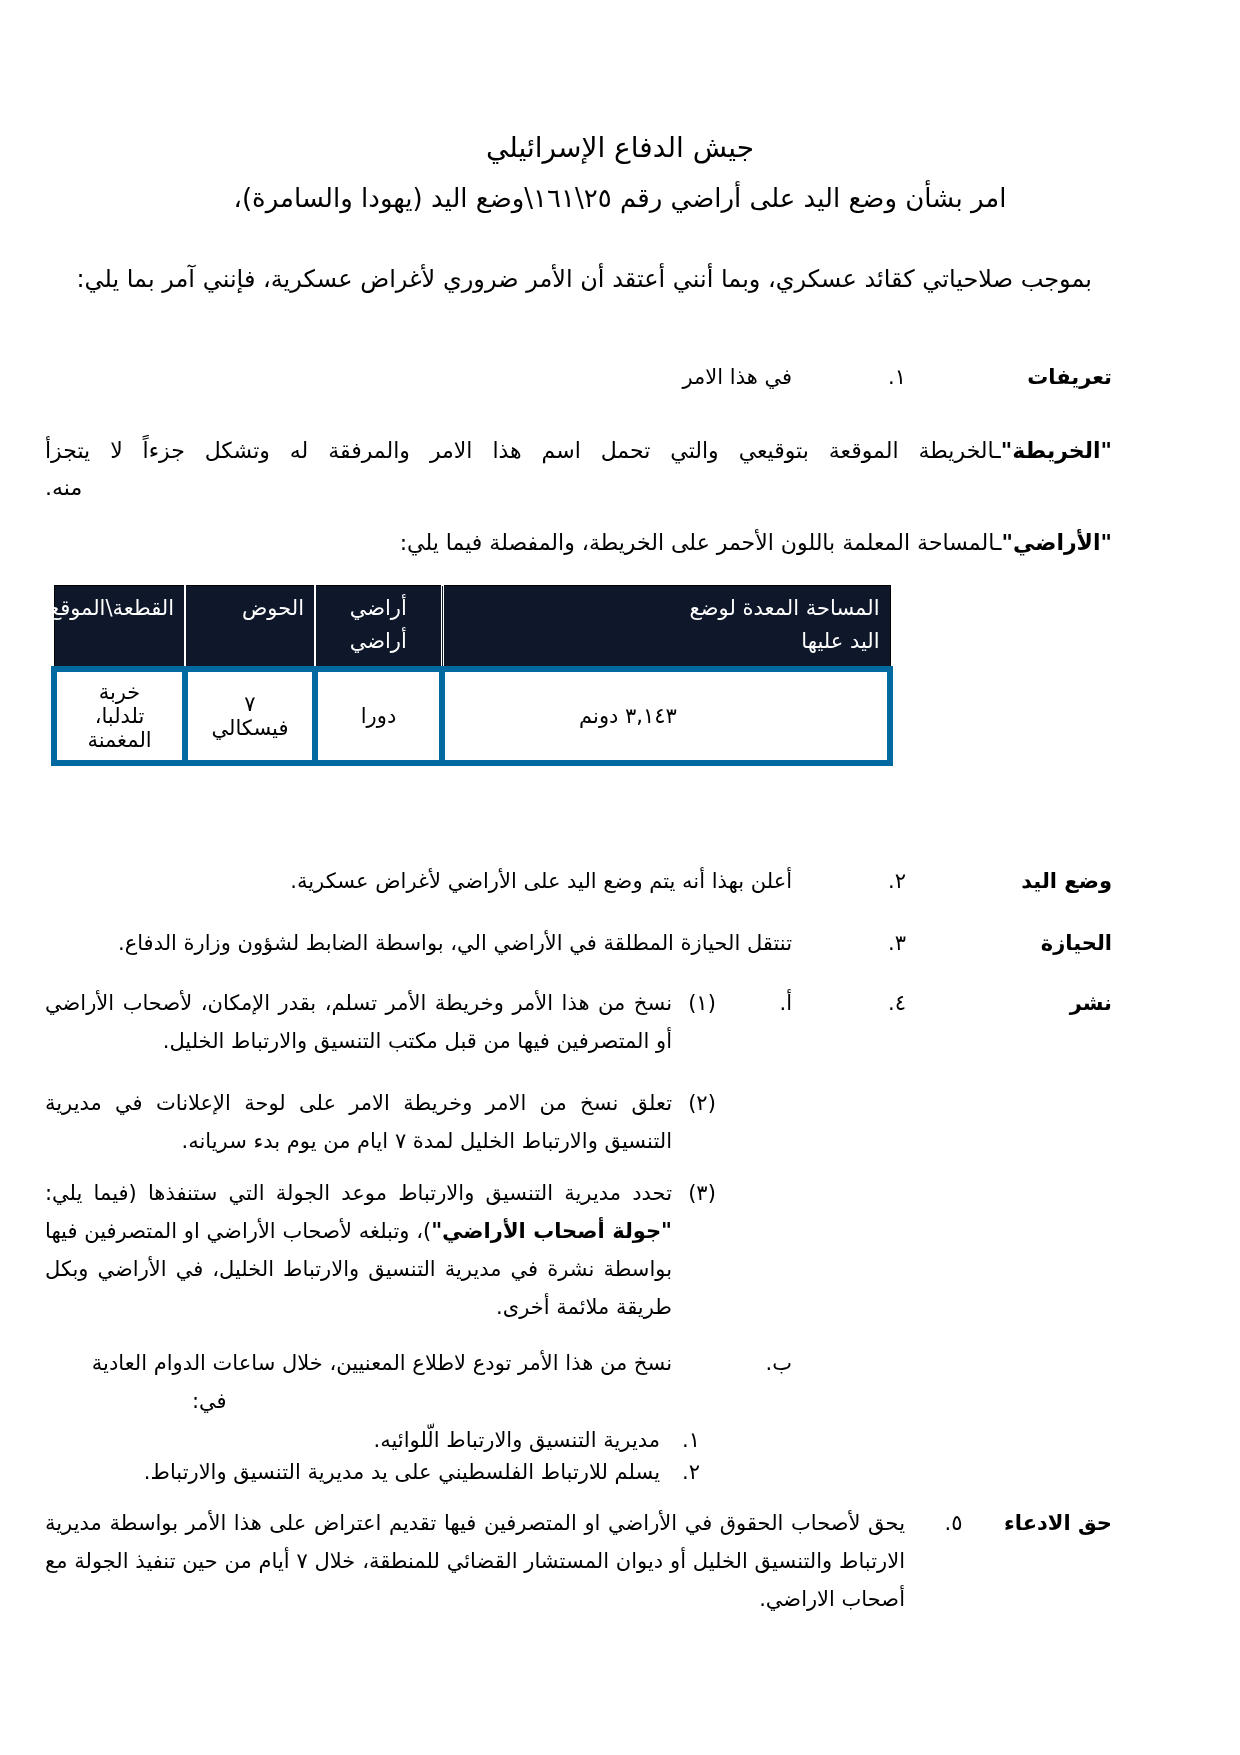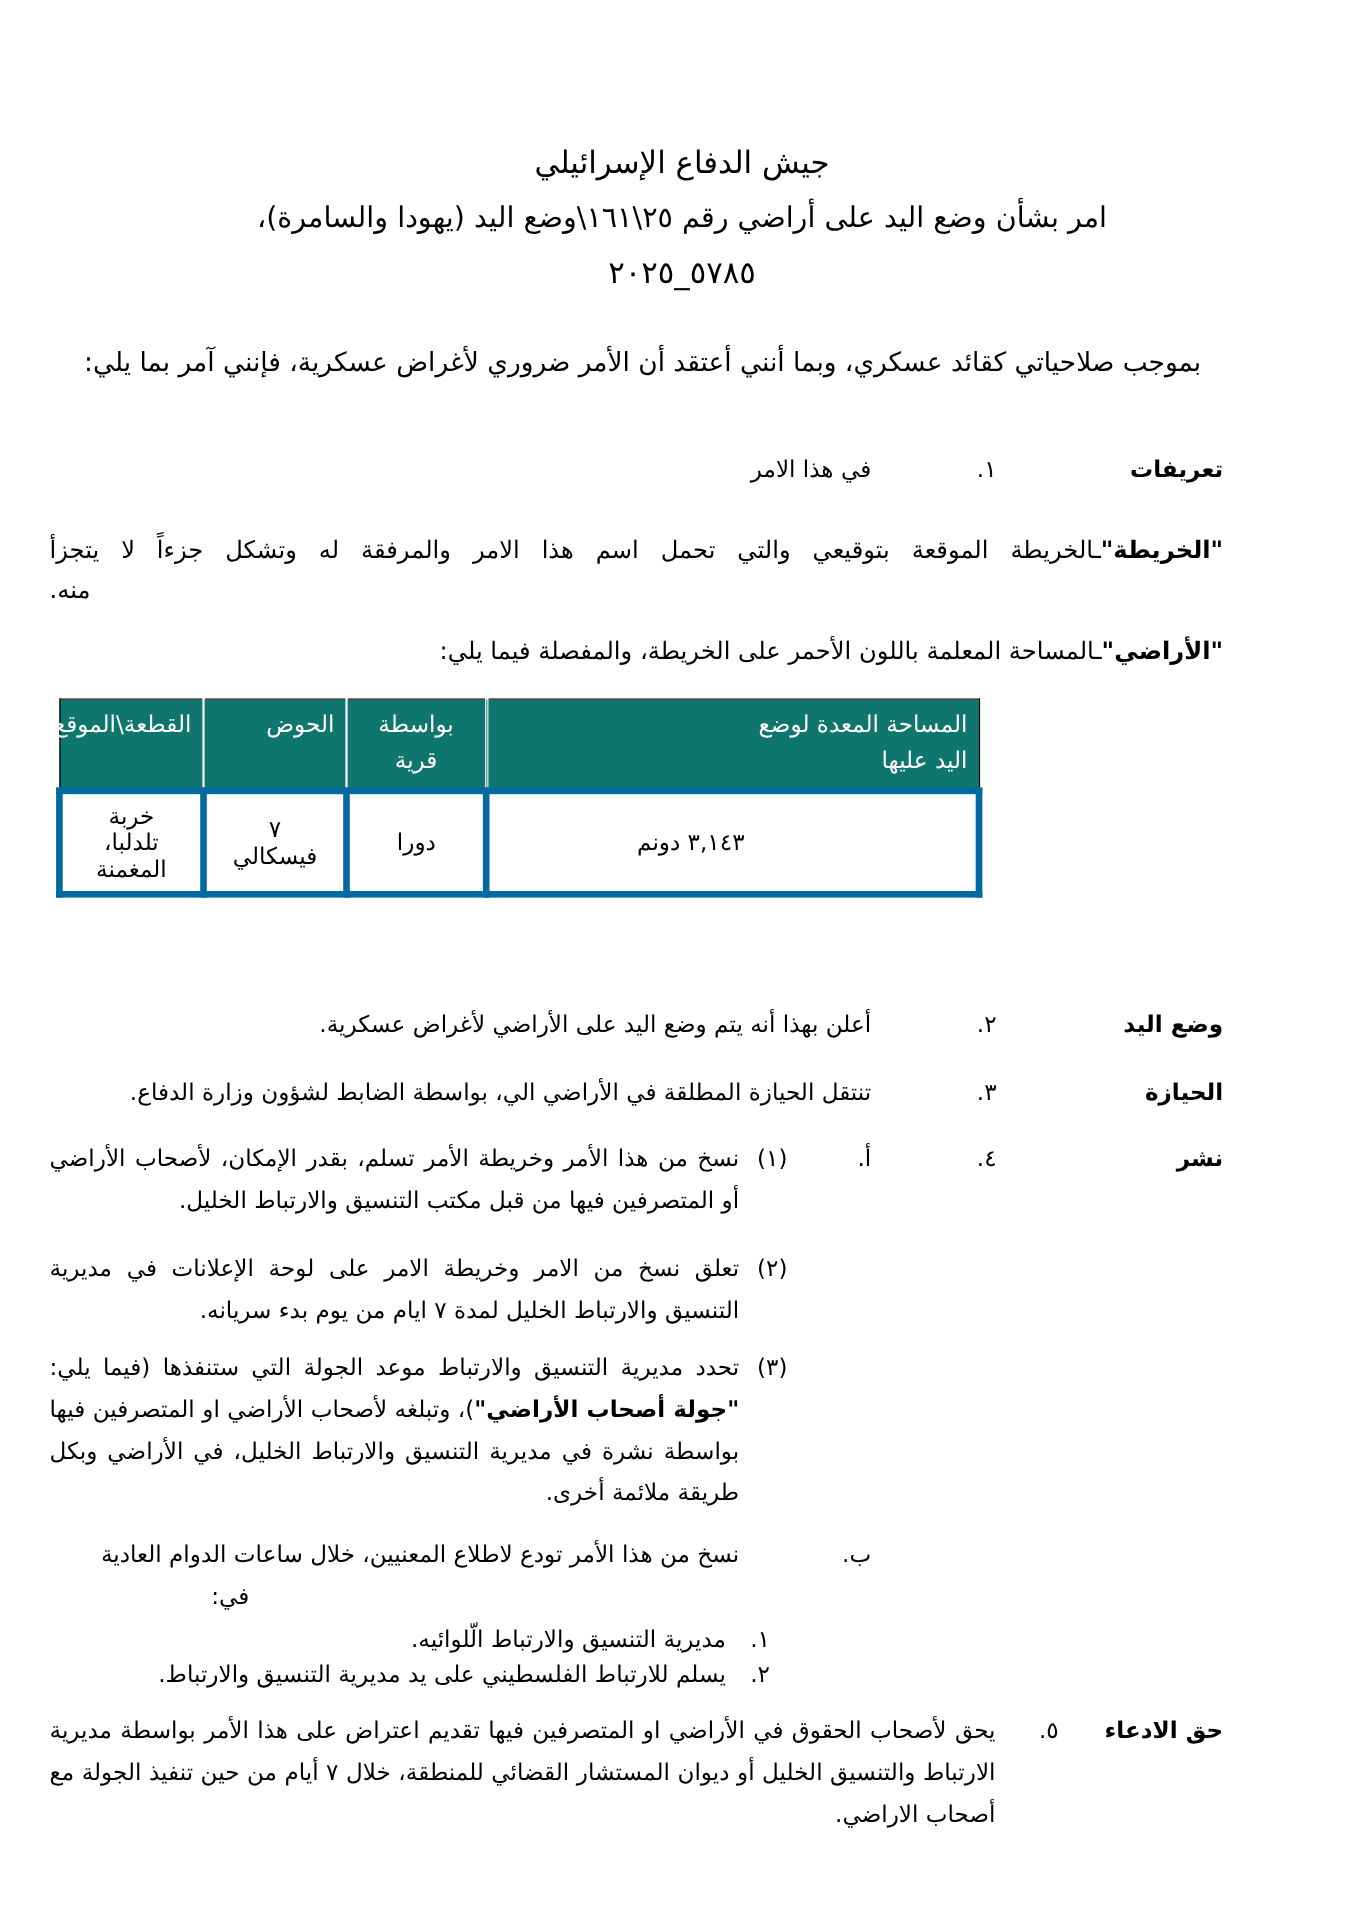--- a/index.html
+++ b/index.html
@@ -25,21 +25,21 @@
   .sp-a{width:60px;flex:none;}
   #row-s1{margin-top:62px;}
   .def-para{margin:36px 0 0 0;font-size:22px;line-height:37px;}
   .def-line1{text-align:justify;text-align-last:justify;}
   .def-tail{text-align:left;}
   .def-para.single{text-align:right;margin-top:18px;}
   .term{font-weight:bold;}
   table.land{border-collapse:collapse;width:836px;margin:24px 219px 0 0;table-layout:fixed;font-size:21px;}
   table.land{border:1px solid #000;}
   col.c1{width:448px;} col.c2{width:127px;} col.c3{width:130px;} col.c4{width:131px;}
-  thead th{background:#0f766e;color:#fff;font-weight:normal;vertical-align:top;text-align:right;
+  thead th{background:#0f172a;color:#fff;font-weight:normal;vertical-align:top;text-align:right;
            padding:6px 10px 4px;line-height:33px;height:70px;}
   thead th + th{border-right:2px solid #fff;}
   thead th.b-double{border-right:3px double #fff;}
   thead th.center{text-align:center;}
   .hdr-constrain{display:inline-block;max-width:218px;}
   tbody td{border:6px solid #0369a1;height:80px;vertical-align:middle;text-align:center;padding:4px 19px;}
   tbody td.b-double{border-right:3px double #000;}
   tbody td.area{text-align:center;padding-right:95px;}
   #row-s2{margin-top:96px;}
   #row-s4{margin-top:22px;}
@@ -56,21 +56,20 @@
   #row-s5{margin-top:16px;}
   .bold{font-weight:bold;}
 </style>
 </head>
 <body>
 
 <div class="page">
 
   <div class="title t1">جيش الدفاع الإسرائيلي</div>
   <div class="title t2">امر بشأن وضع اليد على أراضي رقم ٢٥\١٦١\وضع اليد (يهودا والسامرة)،</div>
-  <div class="title t3">٥٧٨٥_٢٠٢٥</div>
 
   <div class="preamble">بموجب صلاحياتي كقائد عسكري، وبما أنني أعتقد أن الأمر ضروري لأغراض عسكرية، فإنني آمر بما يلي:</div>
 
   <div class="s-row" id="row-s1">
     <div class="col-label">تعريفات</div>
     <div class="col-num">١.</div>
     <div class="col-body">في هذا الامر</div>
   </div>
 
   <div class="def-para">
@@ -83,21 +82,21 @@
   <table class="land">
     <colgroup>
         <col class="c1">
         <col class="c2">
         <col class="c3">
         <col class="c4">
       </colgroup>
     <thead>
       <tr>
         <th><span class="hdr-constrain">المساحة المعدة لوضع اليد عليها</span></th>
-        <th class="b-double center">بواسطة قرية</th>
+        <th class="b-double center">أراضي أراضي</th>
         <th>الحوض</th>
         <th>القطعة\الموقع</th>
       </tr>
     </thead>
     <tbody>
       <tr>
         <td class="area">٣,١٤٣ دونم</td>
         <td class="b-double">دورا</td>
         <td>٧ فيسكالي</td>
         <td>خربة تلدلبا، المغمنة</td>

